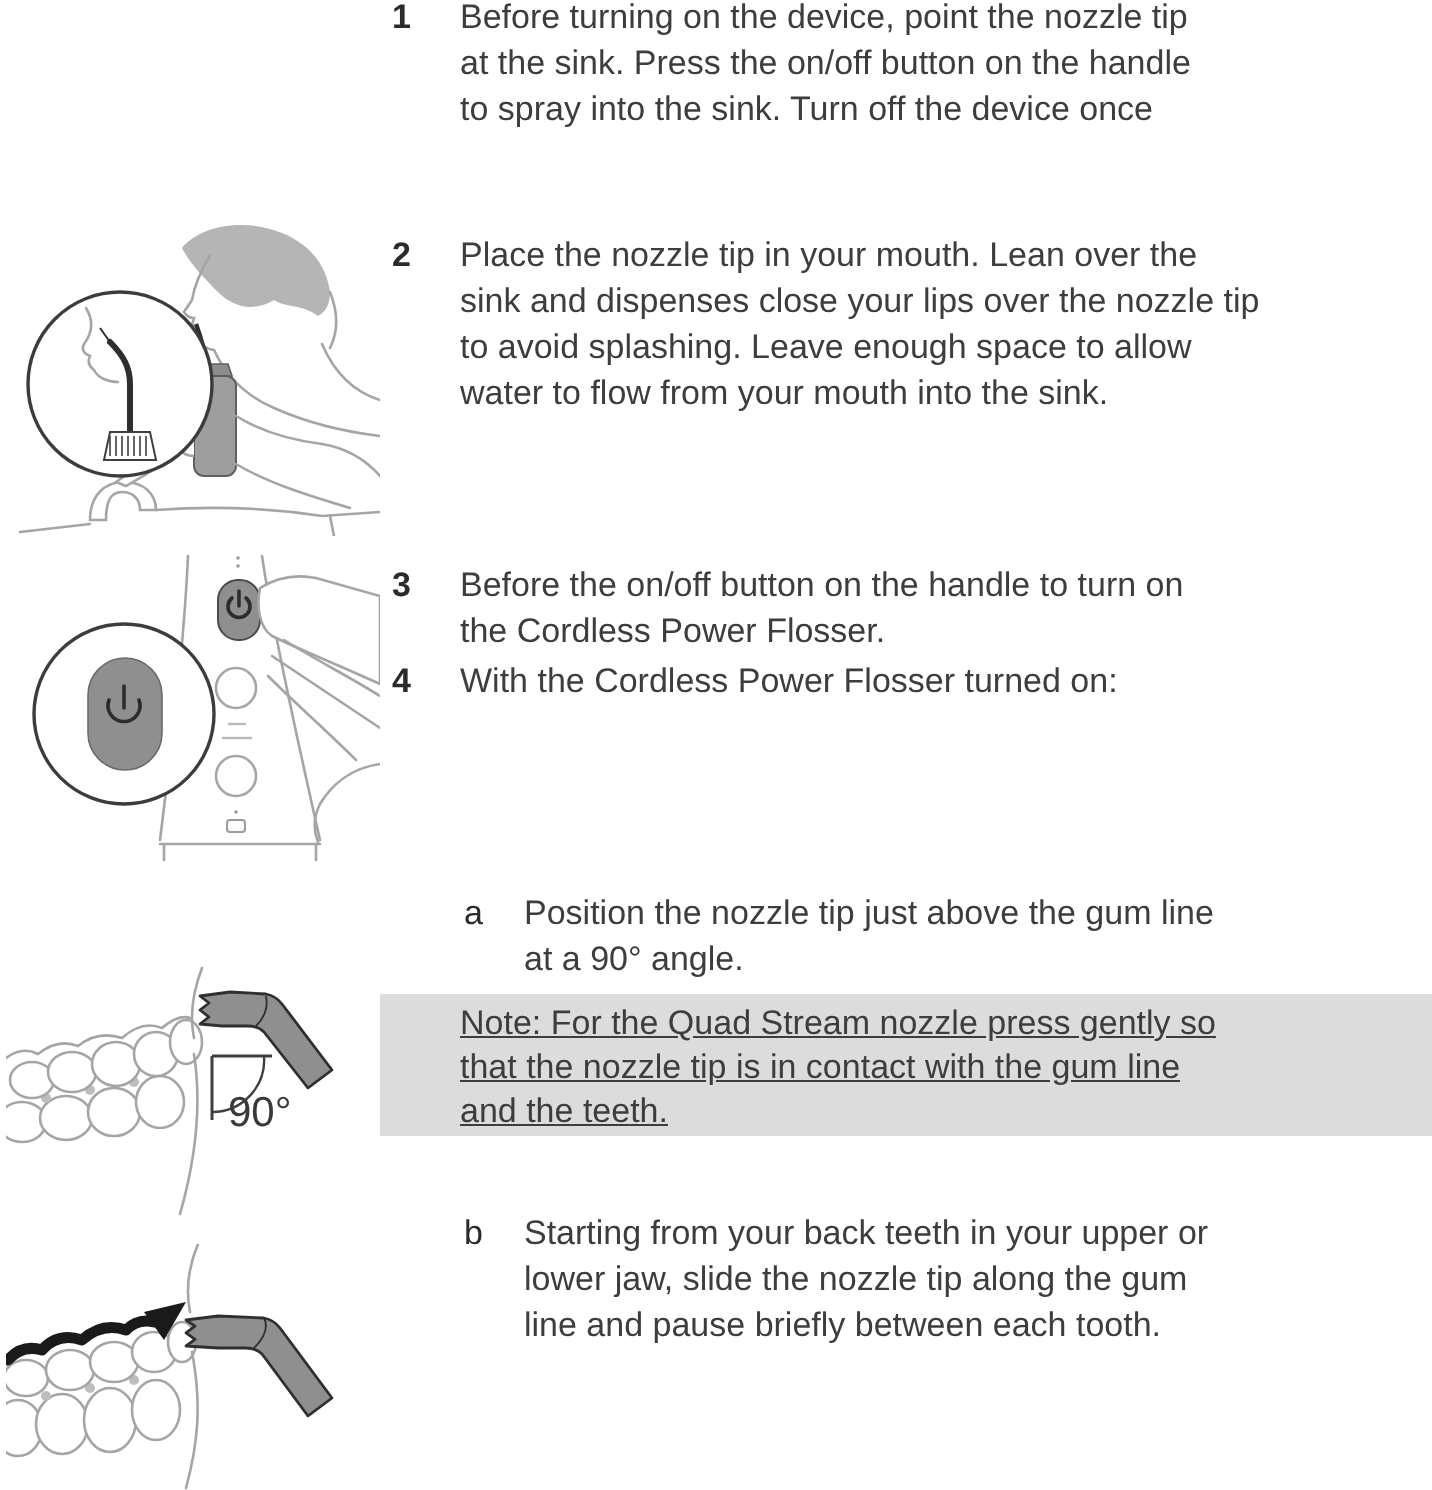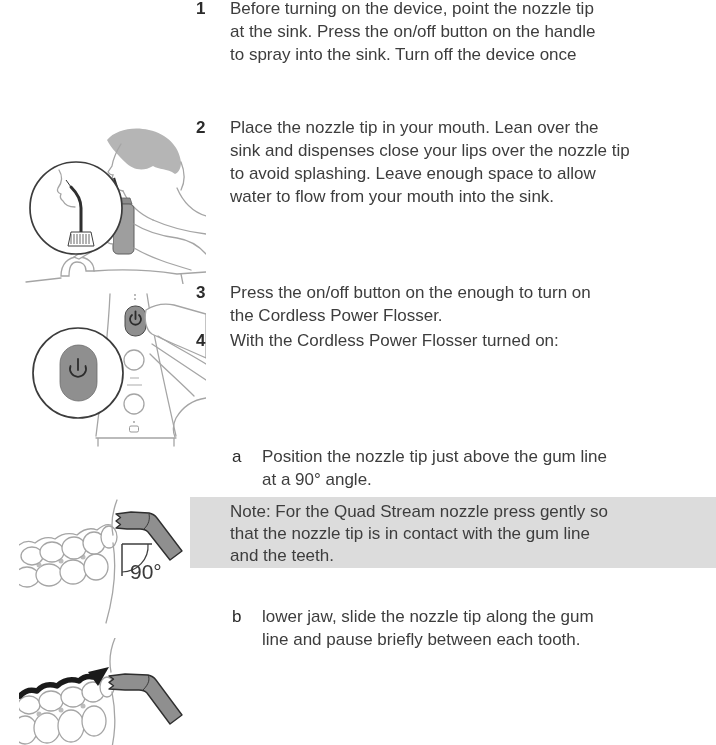--- a/index.html
+++ b/index.html
@@ -7,23 +7,23 @@
     position:relative; width:716px; height:745px; background:#fff;
     font-family:"Liberation Sans", sans-serif; color:var(--text); overflow:hidden;
   }
   .step { position:absolute; display:flex; font-size:17px; line-height:23px; }
   .step .marker { flex:none; width:34px; font-weight:bold; color:var(--marker); }
   .sub .marker { width:30px; font-weight:normal; }
   .lines .line { white-space:pre; }
   .note {
     position:absolute; left:190px; top:497px; width:526px; height:71px;
     background:var(--note_bg); box-sizing:border-box;
-    padding:4px 8px 0 40px; font-size:17px; line-height:22px;
+    padding:4px 8px 0 40px; font-size:17px; line-height:22px;text-decoration:underline;
   }
-  figure { position:absolute; margin:16px; }
+  figure { position:absolute; margin:0; }
   
   .la  { stroke:var(--line_art); fill:none; stroke-width:1.3; stroke-linecap:round; }
   .laf { stroke:var(--line_art); fill:#fff; stroke-width:1.3; }
   .inset { fill:#fff; stroke:#3c3c3c; stroke-width:1.7; }
   .nozzle { fill:var(--fill_gray); stroke:var(--dark); stroke-width:1.4; stroke-linejoin:round; }
   .seam { stroke:var(--dark); stroke-width:0.9; fill:none; }
   .btn { fill:var(--fill_gray); stroke:#4a4a4a; stroke-width:1; }
   .pw  { stroke:#2c2c2c; fill:none; stroke-width:1.8; stroke-linecap:round; }
   .blk { fill:var(--black); stroke:none; }
   .blkline { stroke:var(--black); fill:none; stroke-linejoin:round; stroke-linecap:round; }
@@ -188,21 +188,21 @@
       <div class="line">Place the nozzle tip in your mouth. Lean over the</div>
       <div class="line">sink and dispenses close your lips over the nozzle tip</div>
       <div class="line">to avoid splashing. Leave enough space to allow</div>
       <div class="line">water to flow from your mouth into the sink.</div>
     </div>
   </div>
 
   <div class="step" style="left:196px; top:281px;">
     <div class="marker">3</div>
     <div class="lines">
-      <div class="line">Press the on/off button on the enough to turn on</div>
+      <div class="line">Before the on/off button on the handle to turn on</div>
       <div class="line">the Cordless Power Flosser.</div>
     </div>
   </div>
 
   <div class="step" style="left:196px; top:329px;">
     <div class="marker">4</div>
     <div class="lines">
       <div class="line">With the Cordless Power Flosser turned on:</div>
     </div>
   </div>
@@ -219,18 +219,19 @@
     <div class="lines">
       <div class="line">Note: For the Quad Stream nozzle press gently so</div>
       <div class="line">that the nozzle tip is in contact with the gum line</div>
       <div class="line">and the teeth.</div>
     </div>
   </div>
 
   <div class="step sub" style="left:232px; top:605px;">
     <div class="marker">b</div>
     <div class="lines">
+      <div class="line">Starting from your back teeth in your upper or</div>
       <div class="line">lower jaw, slide the nozzle tip along the gum</div>
       <div class="line">line and pause briefly between each tooth.</div>
     </div>
   </div>
 
 </div>
 
 </body></html>

